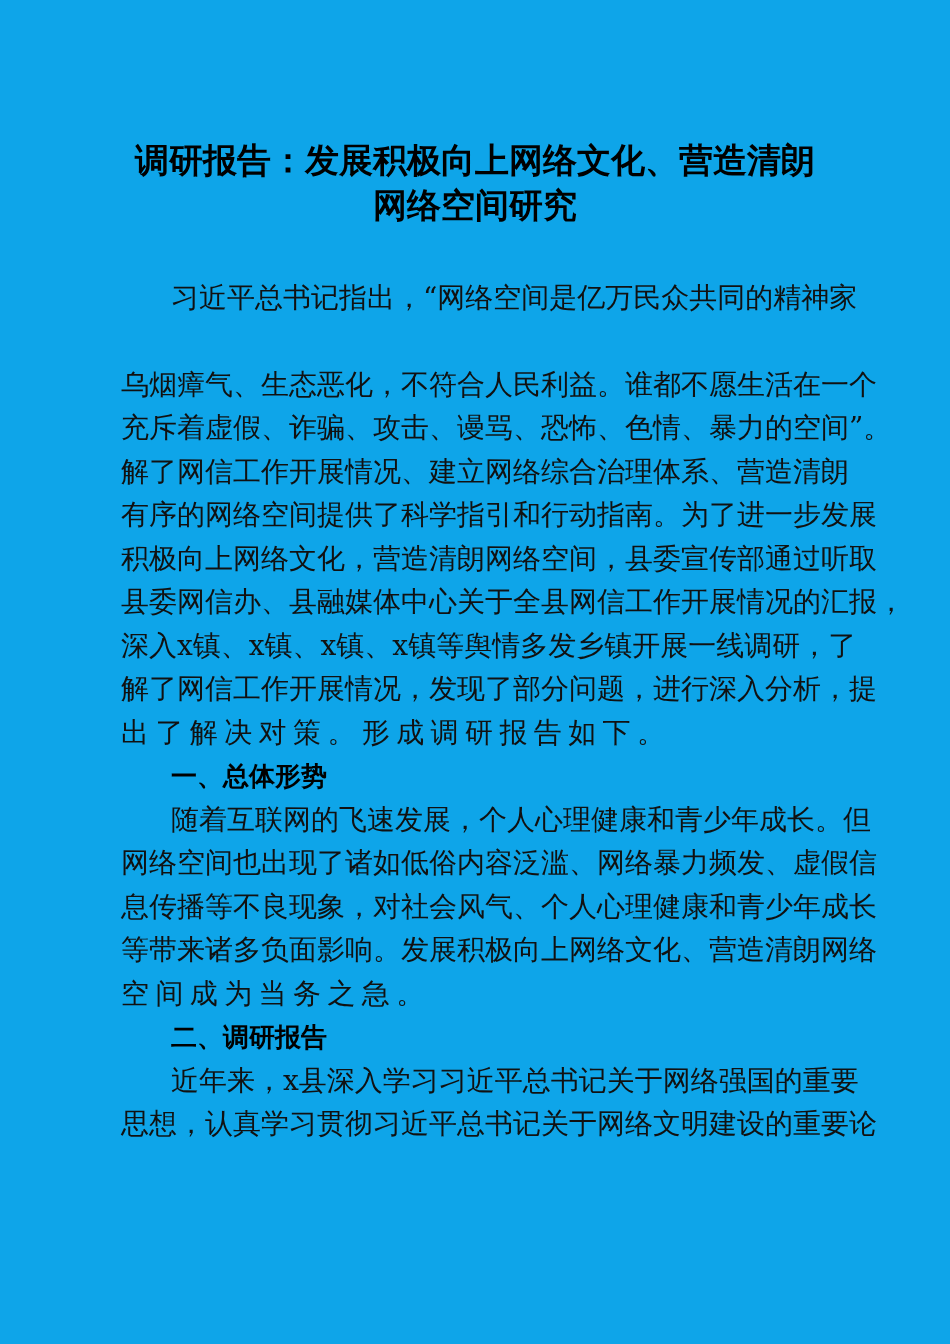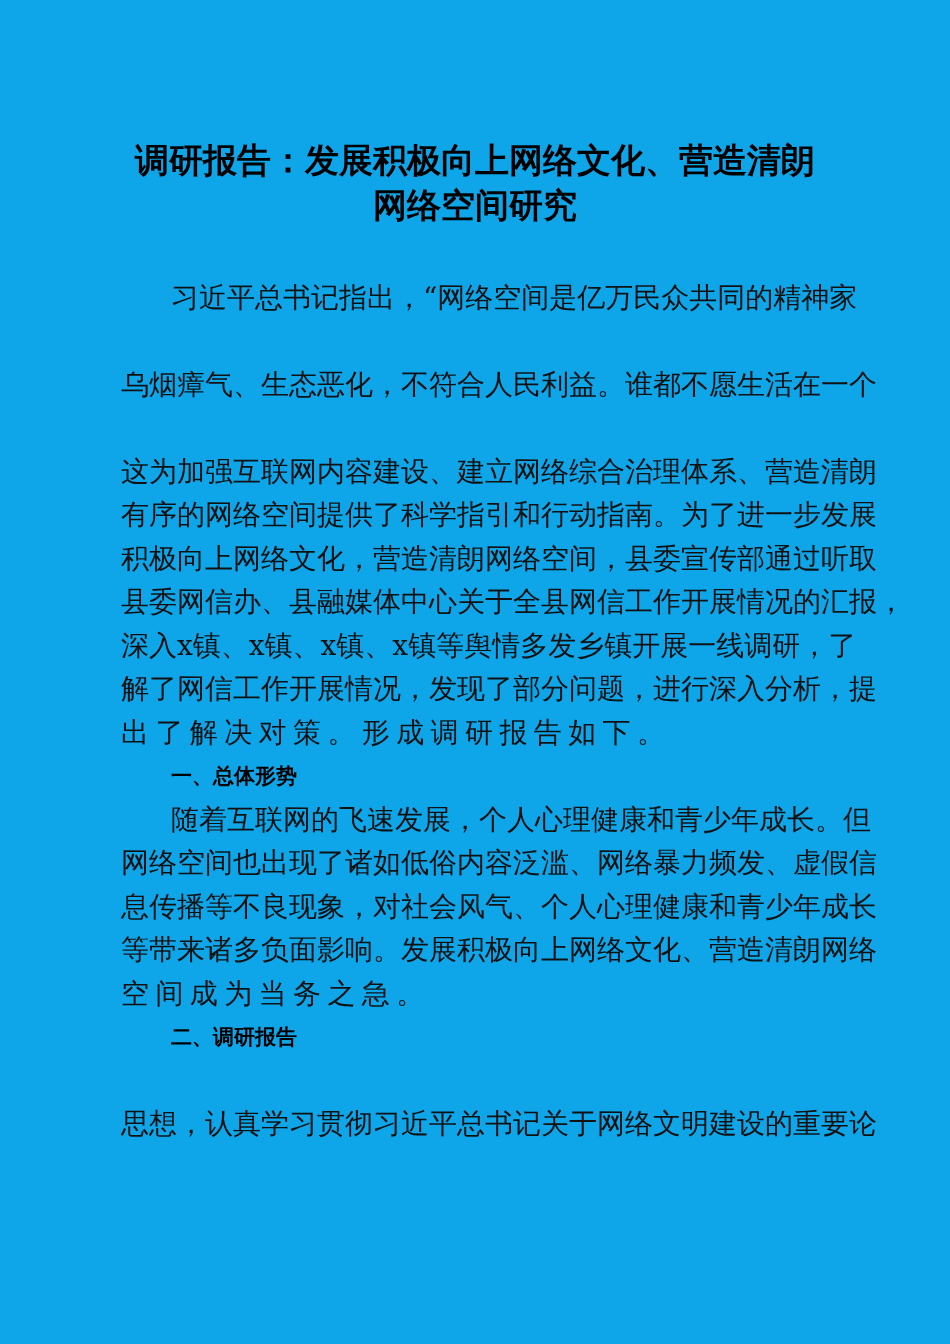--- a/index.html
+++ b/index.html
@@ -57,47 +57,49 @@
       letter-spacing: 6.4px;
     }
     .line.overflow {
       width: 718px;
     }
     .heading {
       position: absolute;
       left: 171px;
       font-family: "DejaVu Sans", "Liberation Sans", sans-serif;
       font-weight: bold;
-      font-size: 21px;
+      font-size: 26px;
       line-height: 30px;
       white-space: nowrap;
       color: #000000;
     }
   </style>
 </head>
 <body>
 
 <div class="page">
 
   <div class="title-line" style="top:138px;">调研报告：发展积极向上网络文化、营造清朗</div>
   <div class="title-line" style="top:183px;">网络空间研究</div>
 
   <div class="line first" style="top:283px;">习近平总书记指出，“网络空间是亿万民众共同的精神家</div>
   <div class="line" style="top:370px;">乌烟瘴气、生态恶化，不符合人民利益。谁都不愿生活在一个</div>
-  <div class="line" style="top:457px;">这为加强互联网内容建设、建立网络综合治理体系、营造清朗</div>
+  <div class="line overflow" style="top:413px;">充斥着虚假、诈骗、攻击、谩骂、恐怖、色情、暴力的空间”。</div>
+  <div class="line" style="top:457px;">解了网信工作开展情况、建立网络综合治理体系、营造清朗</div>
   <div class="line" style="top:500px;">有序的网络空间提供了科学指引和行动指南。为了进一步发展</div>
   <div class="line" style="top:544px;">积极向上网络文化，营造清朗网络空间，县委宣传部通过听取</div>
   <div class="line overflow" style="top:587px;">县委网信办、县融媒体中心关于全县网信工作开展情况的汇报，</div>
   <div class="line" style="top:631px;">深入x镇、x镇、x镇、x镇等舆情多发乡镇开展一线调研，了</div>
   <div class="line" style="top:674px;">解了网信工作开展情况，发现了部分问题，进行深入分析，提</div>
   <div class="line last" style="top:718px;">出了解决对策。形成调研报告如下。</div>
 
   <div class="heading" style="top:761px;">一、总体形势</div>
   <div class="line first" style="top:805px;">随着互联网的飞速发展，个人心理健康和青少年成长。但</div>
   <div class="line" style="top:848px;">网络空间也出现了诸如低俗内容泛滥、网络暴力频发、虚假信</div>
   <div class="line" style="top:892px;">息传播等不良现象，对社会风气、个人心理健康和青少年成长</div>
   <div class="line" style="top:935px;">等带来诸多负面影响。发展积极向上网络文化、营造清朗网络</div>
   <div class="line last" style="top:979px;">空间成为当务之急。</div>
 
   <div class="heading" style="top:1022px;">二、调研报告</div>
+  <div class="line first" style="top:1066px;">近年来，x县深入学习习近平总书记关于网络强国的重要</div>
   <div class="line" style="top:1109px;">思想，认真学习贯彻习近平总书记关于网络文明建设的重要论</div>
 
 </div>
 
 </body></html>

